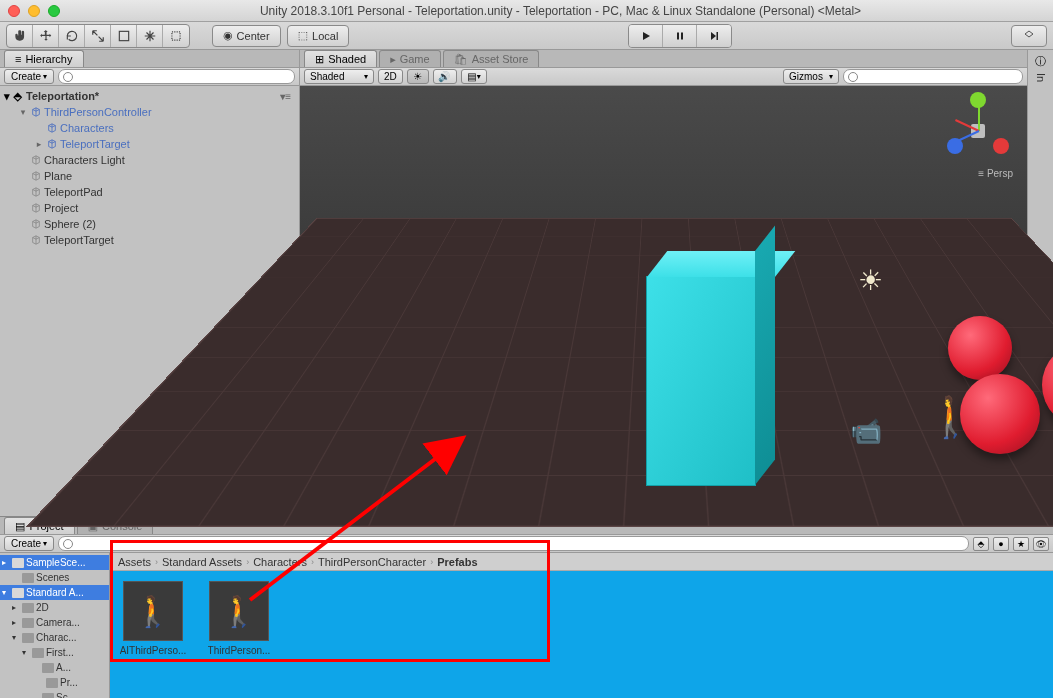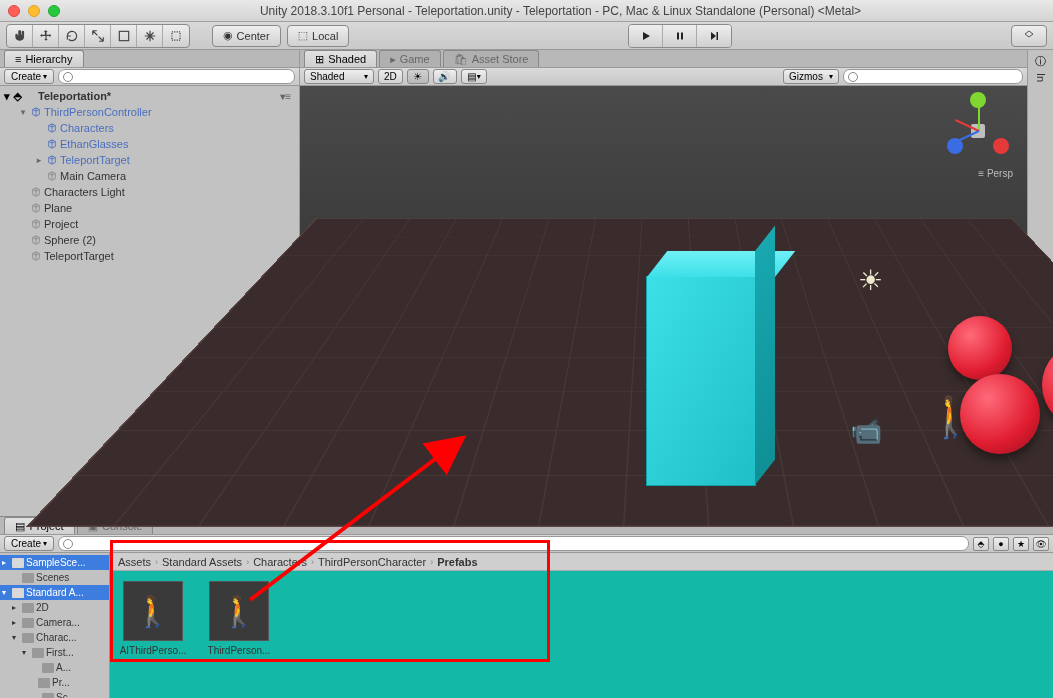--- a/index.html
+++ b/index.html
@@ -79,21 +79,21 @@
 
   .bottom-panel{height:182px;background:#c2c2c2;border-top:1px solid #888;display:flex;flex-direction:column;}
   .bottom-tabs{height:18px;background:#b8b8b8;display:flex;align-items:end;padding-left:4px;gap:2px;border-bottom:1px solid #999;}
   .project-toolbar{height:18px;background:linear-gradient(#dadada,#c8c8c8);border-bottom:1px solid #999;display:flex;align-items:center;padding:0 4px;gap:4px;}
   .project-split{flex:1;display:flex;overflow:hidden;}
   .folder-tree{width:110px;border-right:1px solid #999;background:#c2c2c2;overflow:hidden;padding:2px 0;}
   .folder-item{display:flex;align-items:center;height:15px;font-size:10px;color:#333;padding-left:2px;gap:2px;cursor:pointer;}
   .folder-item.selected{background:#3e7de0;color:#fff;}
   .folder-icon{width:12px;height:10px;background:#999;border-radius:1px;display:inline-block;}
   .folder-icon.sel{background:#d8d8d8;}
-  .asset-area{flex:1;position:relative;background:#14b8a6;}
+  .asset-area{flex:1;position:relative;background:#0ea5e9;}
   .breadcrumb{height:18px;display:flex;align-items:center;padding:0 8px;font-size:11px;color:#333;gap:4px;border-bottom:1px solid #aaa;background:#cfcfcf;}
   .breadcrumb .sep{color:#888;font-size:9px;}
   .breadcrumb .last{font-weight:bold;}
   .tiny-icon{width:16px;height:14px;border:1px solid #888;border-radius:2px;background:linear-gradient(#eee,#d2d2d2);font-size:9px;display:flex;align-items:center;justify-content:center;cursor:pointer;}
   .asset-grid{display:flex;gap:16px;padding:10px 8px;}
   .asset-item{display:flex;flex-direction:column;align-items:center;width:70px;cursor:pointer;}
   .asset-thumb{width:60px;height:60px;background:#3a3a3a;border:1px solid #555;display:flex;align-items:center;justify-content:center;color:#888;font-size:30px;}
   .asset-label{font-size:10px;color:#333;margin-top:4px;white-space:nowrap;overflow:hidden;text-overflow:ellipsis;max-width:70px;}
 
   .red-box{
@@ -210,21 +210,21 @@
       <div class="mini-btn">
           <span>Create</span>
           <span style="margin-left:2px;font-size:8px;">▾</span>
         </div>
       <div class="search-field"></div>
     </div>
     <div class="hier-body">
       <div class="hier-scene">
         <span class="arrow">▾</span>
         <span>⬘</span>
-        <span style="color:#333;margin-left:12px;">Teleportation*</span>
+        <span style="color:#333;">Teleportation*</span>
         <span style="flex:1"></span>
         <span style="font-size:10px;color:#666;padding-right:4px;">▾≡</span>
       </div>
       <div id="hier-items">
           <div class="hier-item indent1">
             <span class="arrow">▾</span>
             <span class="cube-icon">
               <svg width="10" height="10" viewBox="0 0 24 24" fill="none" stroke="#4a6fbf" stroke-width="2">
                 <path d="M12 2l8 4v12l-8 4-8-4V6l8-4z"></path>
                 <path d="M12 2v20M4 6l8 4 8-4"></path>
@@ -236,68 +236,58 @@
             <span class="arrow"></span>
             <span class="cube-icon">
               <svg width="10" height="10" viewBox="0 0 24 24" fill="none" stroke="#4a6fbf" stroke-width="2">
                 <path d="M12 2l8 4v12l-8 4-8-4V6l8-4z"></path>
                 <path d="M12 2v20M4 6l8 4 8-4"></path>
               </svg>
             </span>
             <span class="prefab">Characters</span>
           </div>
           <div class="hier-item indent2">
-            <span class="arrow"></span>
+            <span class="arrow">▸</span>
             <span class="cube-icon">
               <svg width="10" height="10" viewBox="0 0 24 24" fill="none" stroke="#4a6fbf" stroke-width="2">
                 <path d="M12 2l8 4v12l-8 4-8-4V6l8-4z"></path>
                 <path d="M12 2v20M4 6l8 4 8-4"></path>
               </svg>
             </span>
-            <span class="prefab">EthanGlasses</span>
-          </div>
-          <div class="hier-item indent2">
-            <span class="arrow">▸</span>
-            <span class="cube-icon">
-              <svg width="10" height="10" viewBox="0 0 24 24" fill="none" stroke="#4a6fbf" stroke-width="2">
-                <path d="M12 2l8 4v12l-8 4-8-4V6l8-4z"></path>
-                <path d="M12 2v20M4 6l8 4 8-4"></path>
-              </svg>
-            </span>
             <span class="prefab">TeleportTarget</span>
           </div>
-          <div class="hier-item indent2">
+          <div class="hier-item indent1">
             <span class="arrow"></span>
             <span class="cube-icon">
               <svg width="10" height="10" viewBox="0 0 24 24" fill="none" stroke="#888" stroke-width="2">
                 <path d="M12 2l8 4v12l-8 4-8-4V6l8-4z"></path>
                 <path d="M12 2v20M4 6l8 4 8-4"></path>
               </svg>
             </span>
-            <span class="regular">Main Camera</span>
+            <span class="regular">Characters Light</span>
           </div>
           <div class="hier-item indent1">
             <span class="arrow"></span>
             <span class="cube-icon">
               <svg width="10" height="10" viewBox="0 0 24 24" fill="none" stroke="#888" stroke-width="2">
                 <path d="M12 2l8 4v12l-8 4-8-4V6l8-4z"></path>
                 <path d="M12 2v20M4 6l8 4 8-4"></path>
               </svg>
             </span>
-            <span class="regular">Characters Light</span>
+            <span class="regular">Plane</span>
           </div>
           <div class="hier-item indent1">
             <span class="arrow"></span>
             <span class="cube-icon">
               <svg width="10" height="10" viewBox="0 0 24 24" fill="none" stroke="#888" stroke-width="2">
                 <path d="M12 2l8 4v12l-8 4-8-4V6l8-4z"></path>
                 <path d="M12 2v20M4 6l8 4 8-4"></path>
               </svg>
             </span>
-            <span class="regular">Plane</span>
+            <span class="regular">TeleportPad</span>
           </div>
           <div class="hier-item indent1">
             <span class="arrow"></span>
             <span class="cube-icon">
               <svg width="10" height="10" viewBox="0 0 24 24" fill="none" stroke="#888" stroke-width="2">
                 <path d="M12 2l8 4v12l-8 4-8-4V6l8-4z"></path>
                 <path d="M12 2v20M4 6l8 4 8-4"></path>
               </svg>
             </span>
             <span class="regular">Project</span>
@@ -449,21 +439,21 @@
         <div class="folder-item" style="padding-left: 22px;">
           <span style="width:8px;font-size:8px;">▾</span>
           <span class="folder-icon"></span>
           <span>First...</span>
         </div>
         <div class="folder-item" style="padding-left: 32px;">
           <span style="width:8px;font-size:8px;">&nbsp;</span>
           <span class="folder-icon"></span>
           <span>A...</span>
         </div>
-        <div class="folder-item" style="padding-left: 28px;">
+        <div class="folder-item" style="padding-left: 36px;">
           <span style="width:8px;font-size:8px;">&nbsp;</span>
           <span class="folder-icon"></span>
           <span>Pr...</span>
         </div>
         <div class="folder-item" style="padding-left: 32px;">
           <span style="width:8px;font-size:8px;">&nbsp;</span>
           <span class="folder-icon"></span>
           <span>Sc...</span>
         </div>
       </div>

